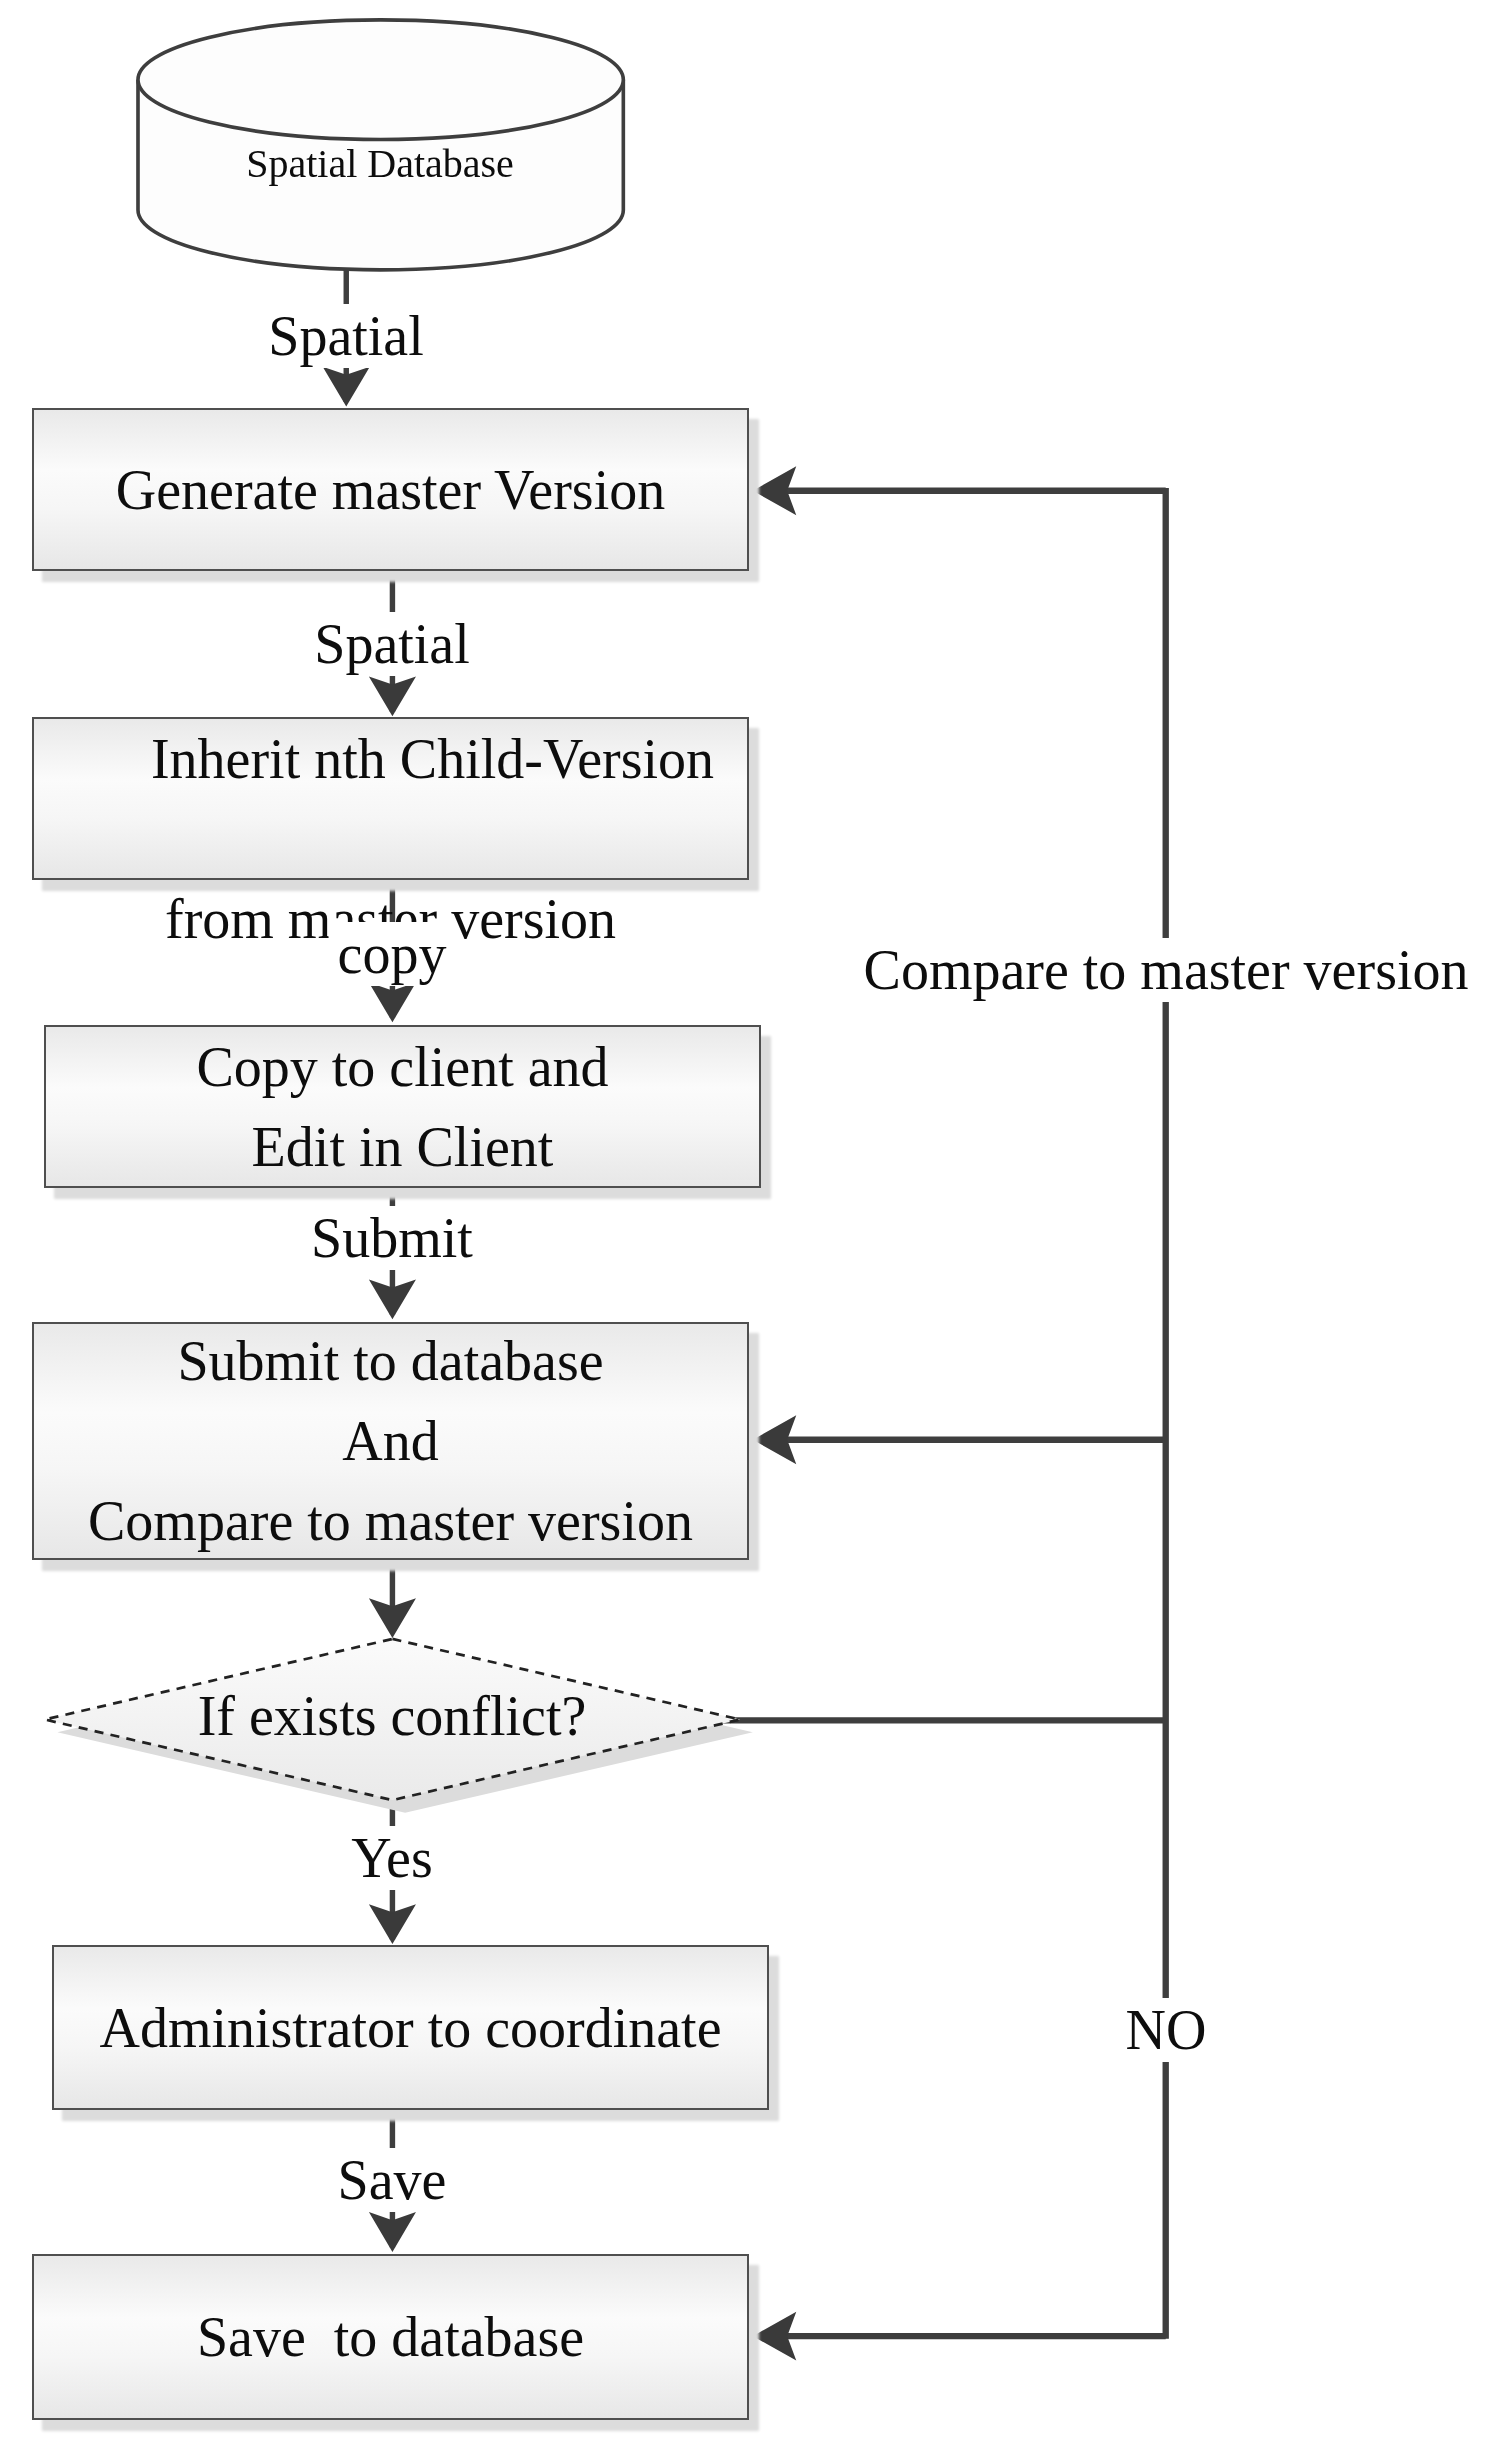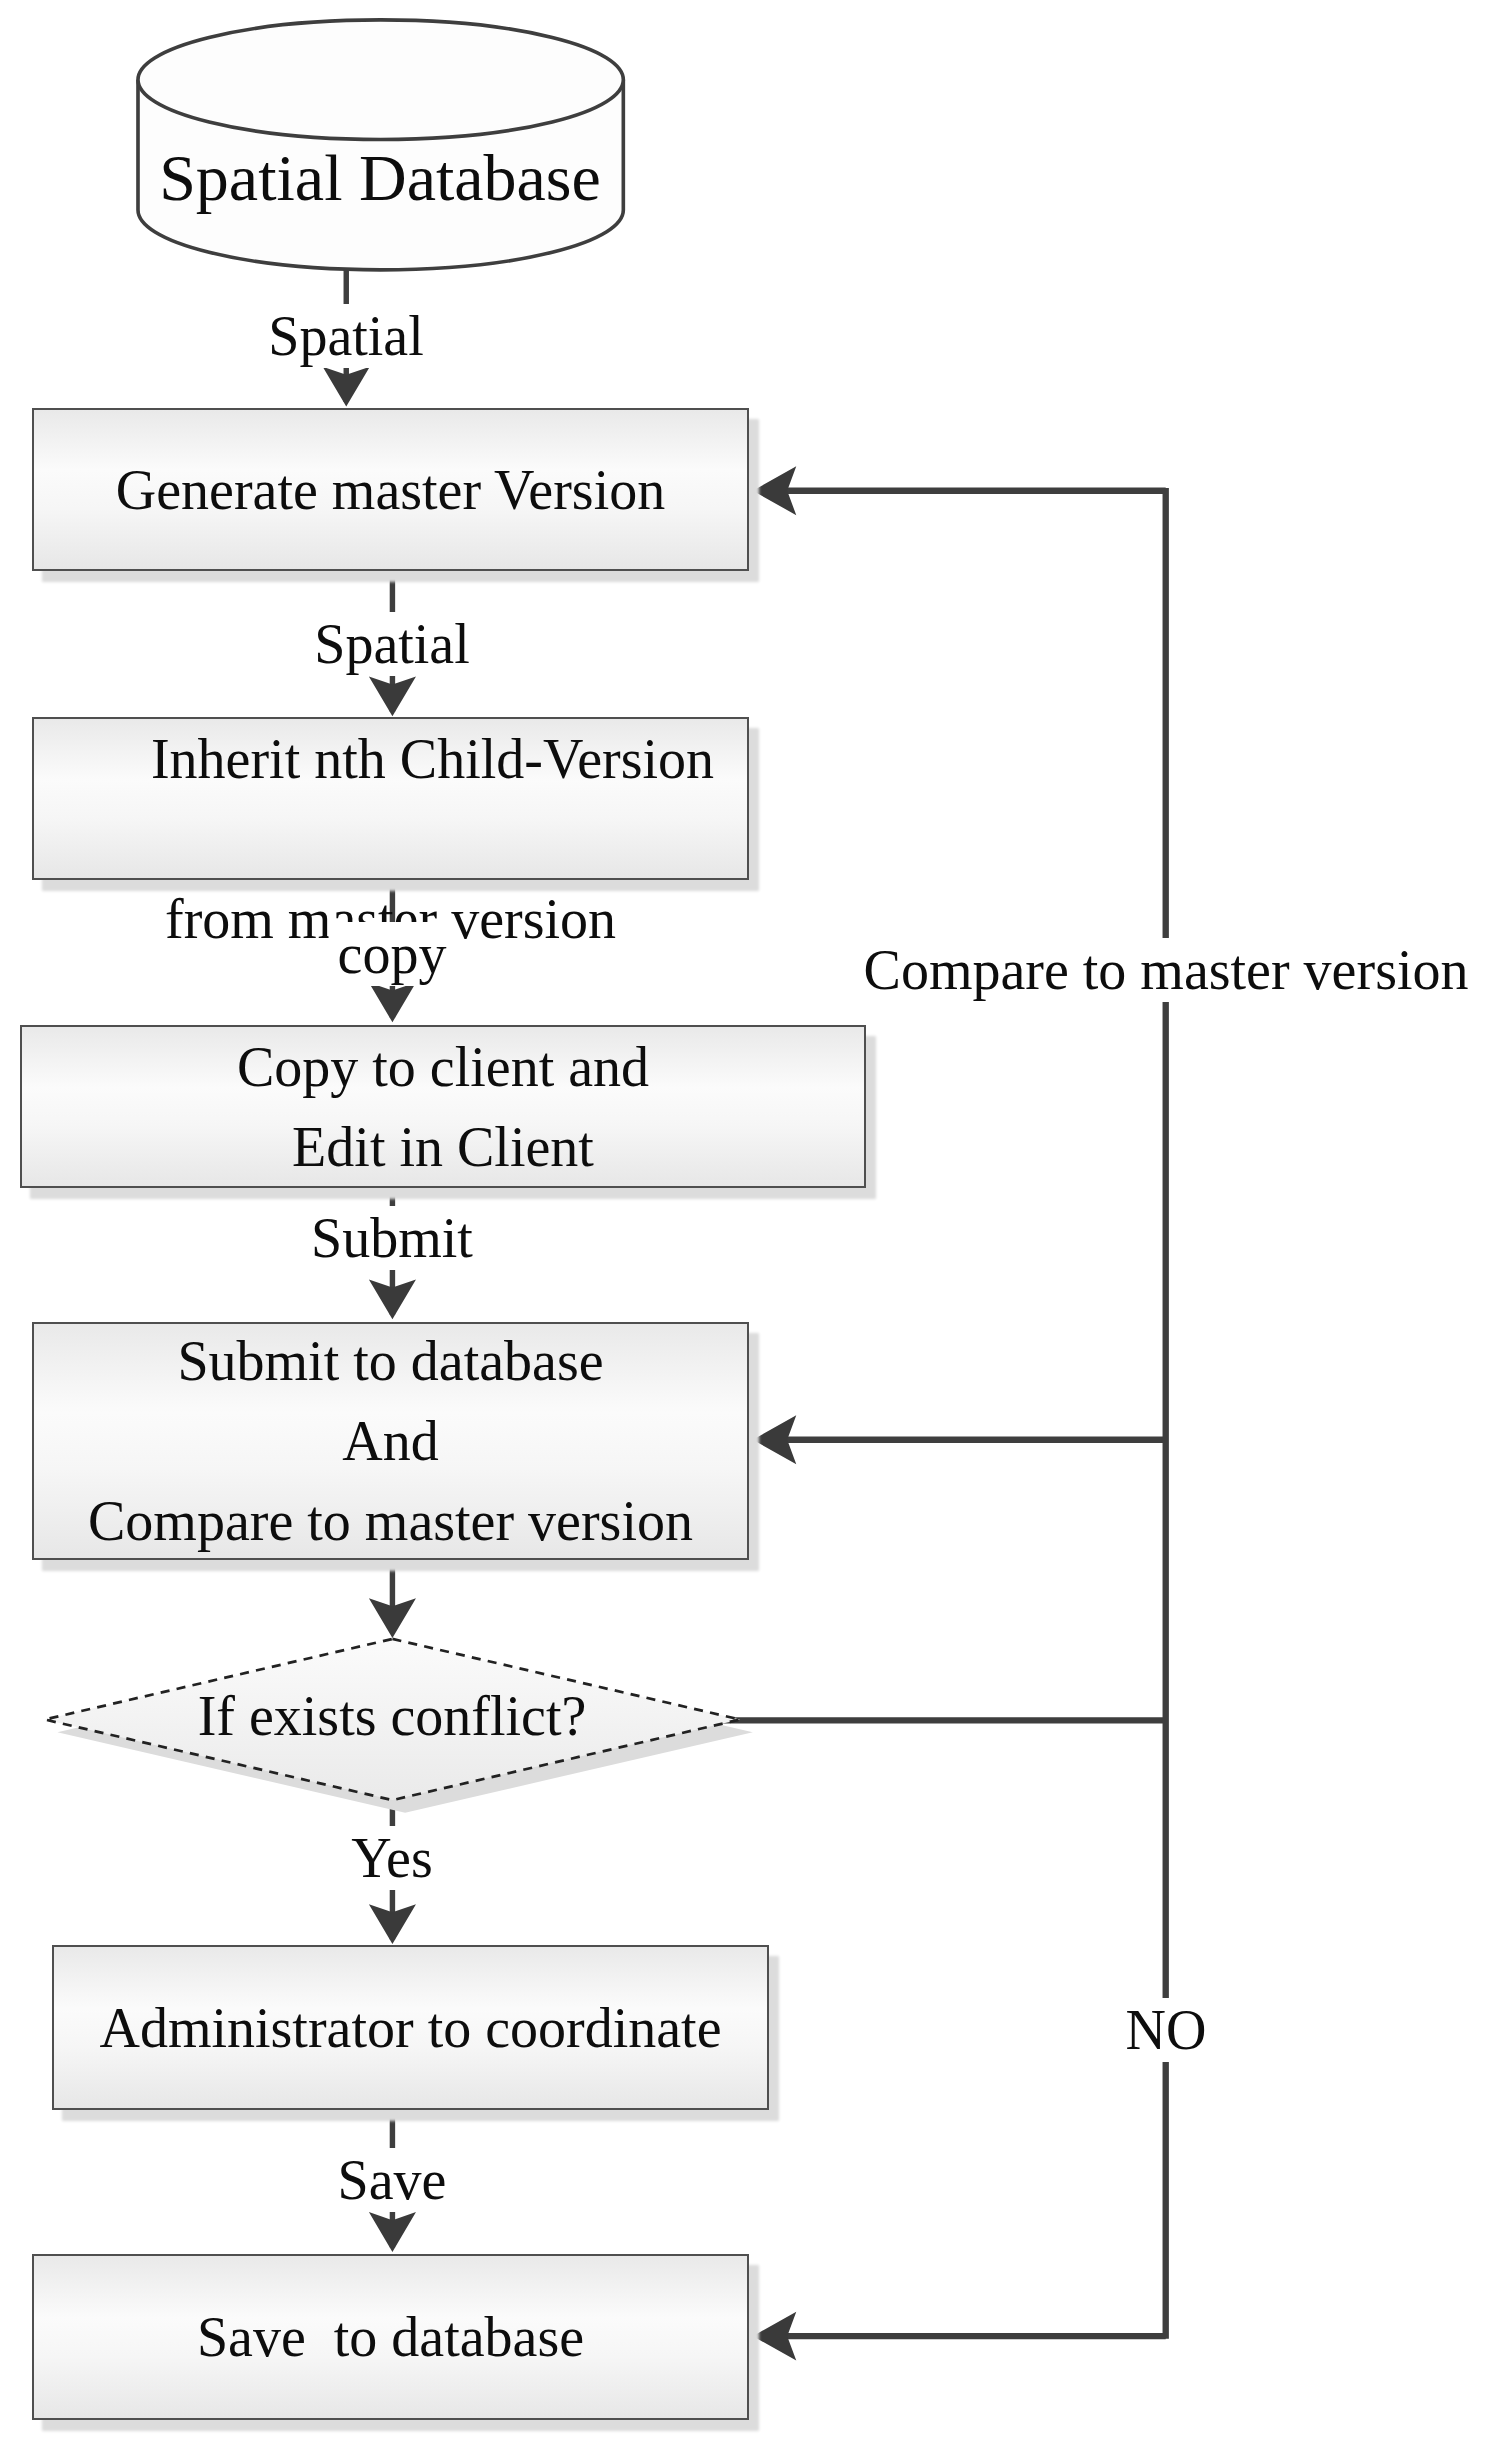--- a/index.html
+++ b/index.html
@@ -34,21 +34,21 @@
     background:#ffffff;
     padding:0 9px;
     font-size:56px;
     line-height:1.15;
     white-space:nowrap;
     text-align:center;
   }
   .shape-label{
     position:absolute;
     transform:translateX(-50%);
-    font-size:66px;
+    font-size:40px;
     line-height:1.1;
     white-space:nowrap;
     text-align:center;
   }
   .italic{text-align:right;}
 </style>
 </head>
 <body>
 
 <div class="page">
@@ -102,21 +102,21 @@
     <div>Generate master Version</div>
   </div>
 
   <div class="node" style="left:32px;top:717px;width:717px;height:163px;">
     <div>
       <span>Inherit </span><span class="italic">nth</span><span> Child-Version</span>
     </div>
     <div>from master version</div>
   </div>
 
-  <div class="node" style="left:20px;top:1025px;width:846px;height:163px;">
+  <div class="node" style="left:44px;top:1025px;width:717px;height:163px;">
     <div>Copy to client and
 Edit in Client</div>
   </div>
 
   <div class="node" style="left:32px;top:1322px;width:717px;height:238px;">
     <div>Submit to database
 And
 Compare to master version</div>
   </div>
 

